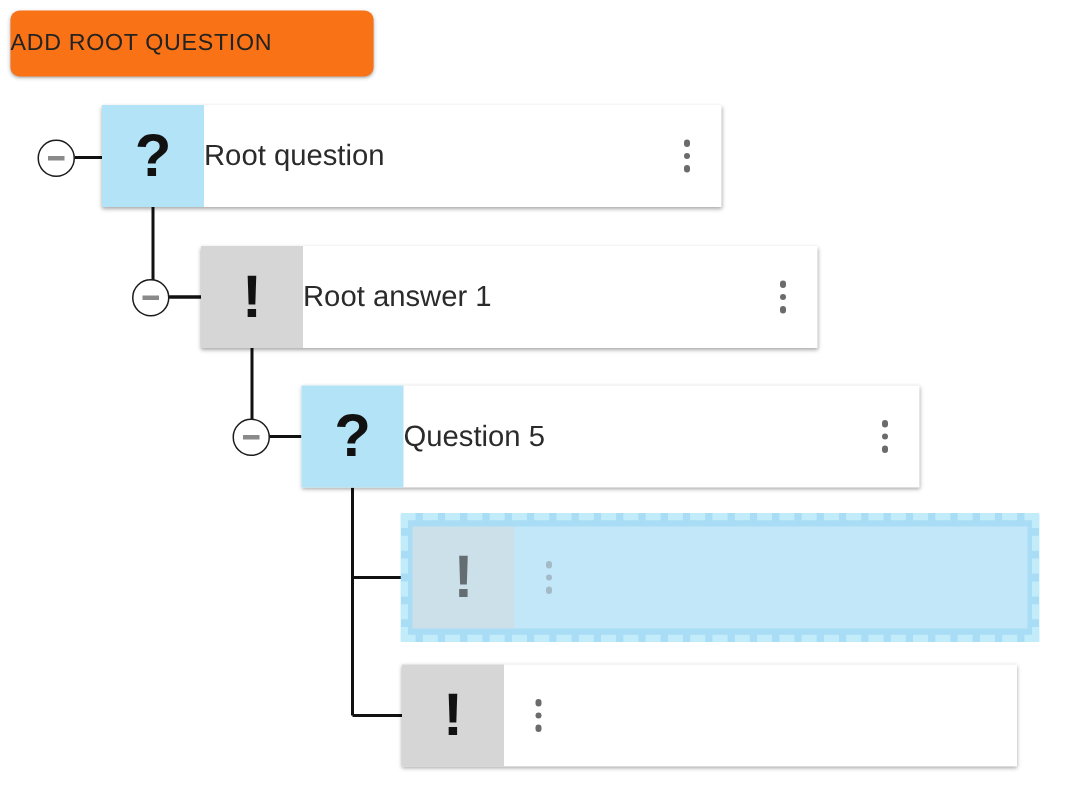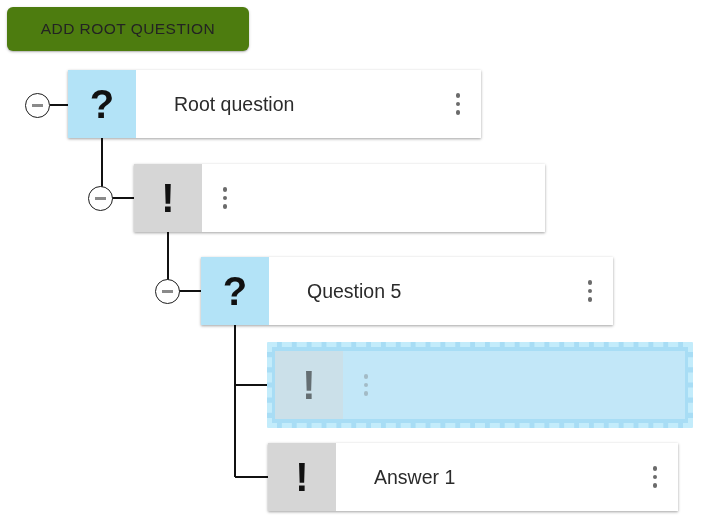--- a/index.html
+++ b/index.html
@@ -16,30 +16,30 @@
     -webkit-font-smoothing: antialiased;
   }
 
   
   #add-root-question-button {
     position: absolute;
     left: 7px;
     top: 7px;
     width: 242px;
     height: 44px;
-    background: #4d7c0f;
+    background: #f97316;
     border: none;
     border-radius: 6px;
     box-shadow: 0 1px 3px rgba(0,0,0,0.22), 0 1px 1px rgba(0,0,0,0.12);
     color: #232323;
     font-family: "Liberation Sans", sans-serif;
     font-size: 15.5px;
     font-weight: 500;
     letter-spacing: 0.45px;
-    text-align: center;
+    text-align: left;
     line-height: 44px;
     padding: 0;
     cursor: pointer;
     box-sizing: border-box;
   }
 
   
   #tree-canvas {
     position: absolute;
     left: 0;
@@ -89,26 +89,25 @@
   .node-icon-box.question {
     background: #b3e3f7;
   }
   .node-icon-box.answer {
     background: #d6d6d6;
   }
   .node-label {
     flex: 1 1 auto;
     display: flex;
     align-items: center;
-    padding-left: 18px;
+    padding-left: 0;
     font-size: 19.5px;
     color: #2b2b2b;
     white-space: nowrap;
     overflow: hidden;
-    margin-left: 20px;
   }
   .node-menu {
     flex: 0 0 46px;
     display: flex;
     flex-direction: column;
     align-items: center;
     justify-content: center;
     gap: 4px;
     cursor: pointer;
   }
@@ -202,20 +201,21 @@
         <span></span>
         <span></span>
       </div>
     </div>
   </div>
 
   <div class="collapse-toggle" style="left:88px; top:186px;"></div>
   <div class="node-row" style="left:134px; top:164px; width:411px;">
     <div class="node-card" style="width:411px;">
       <div class="node-icon-box answer">!</div>
+      <div class="node-label">Root answer 1</div>
       <div class="node-menu">
         <span></span>
         <span></span>
         <span></span>
       </div>
     </div>
   </div>
 
   <div class="collapse-toggle" style="left:155px; top:279px;"></div>
   <div class="node-row" style="left:201px; top:257px; width:412px;">
@@ -238,21 +238,20 @@
         <span></span>
         <span></span>
         <span></span>
       </div>
     </div>
   </div>
 
   <div class="node-row" style="left:268px; top:443px; width:410px;">
     <div class="node-card" style="width:410px;">
       <div class="node-icon-box answer">!</div>
-      <div class="node-label">Answer 1</div>
       <div class="node-menu">
         <span></span>
         <span></span>
         <span></span>
       </div>
     </div>
   </div>
 
 </div>
 

